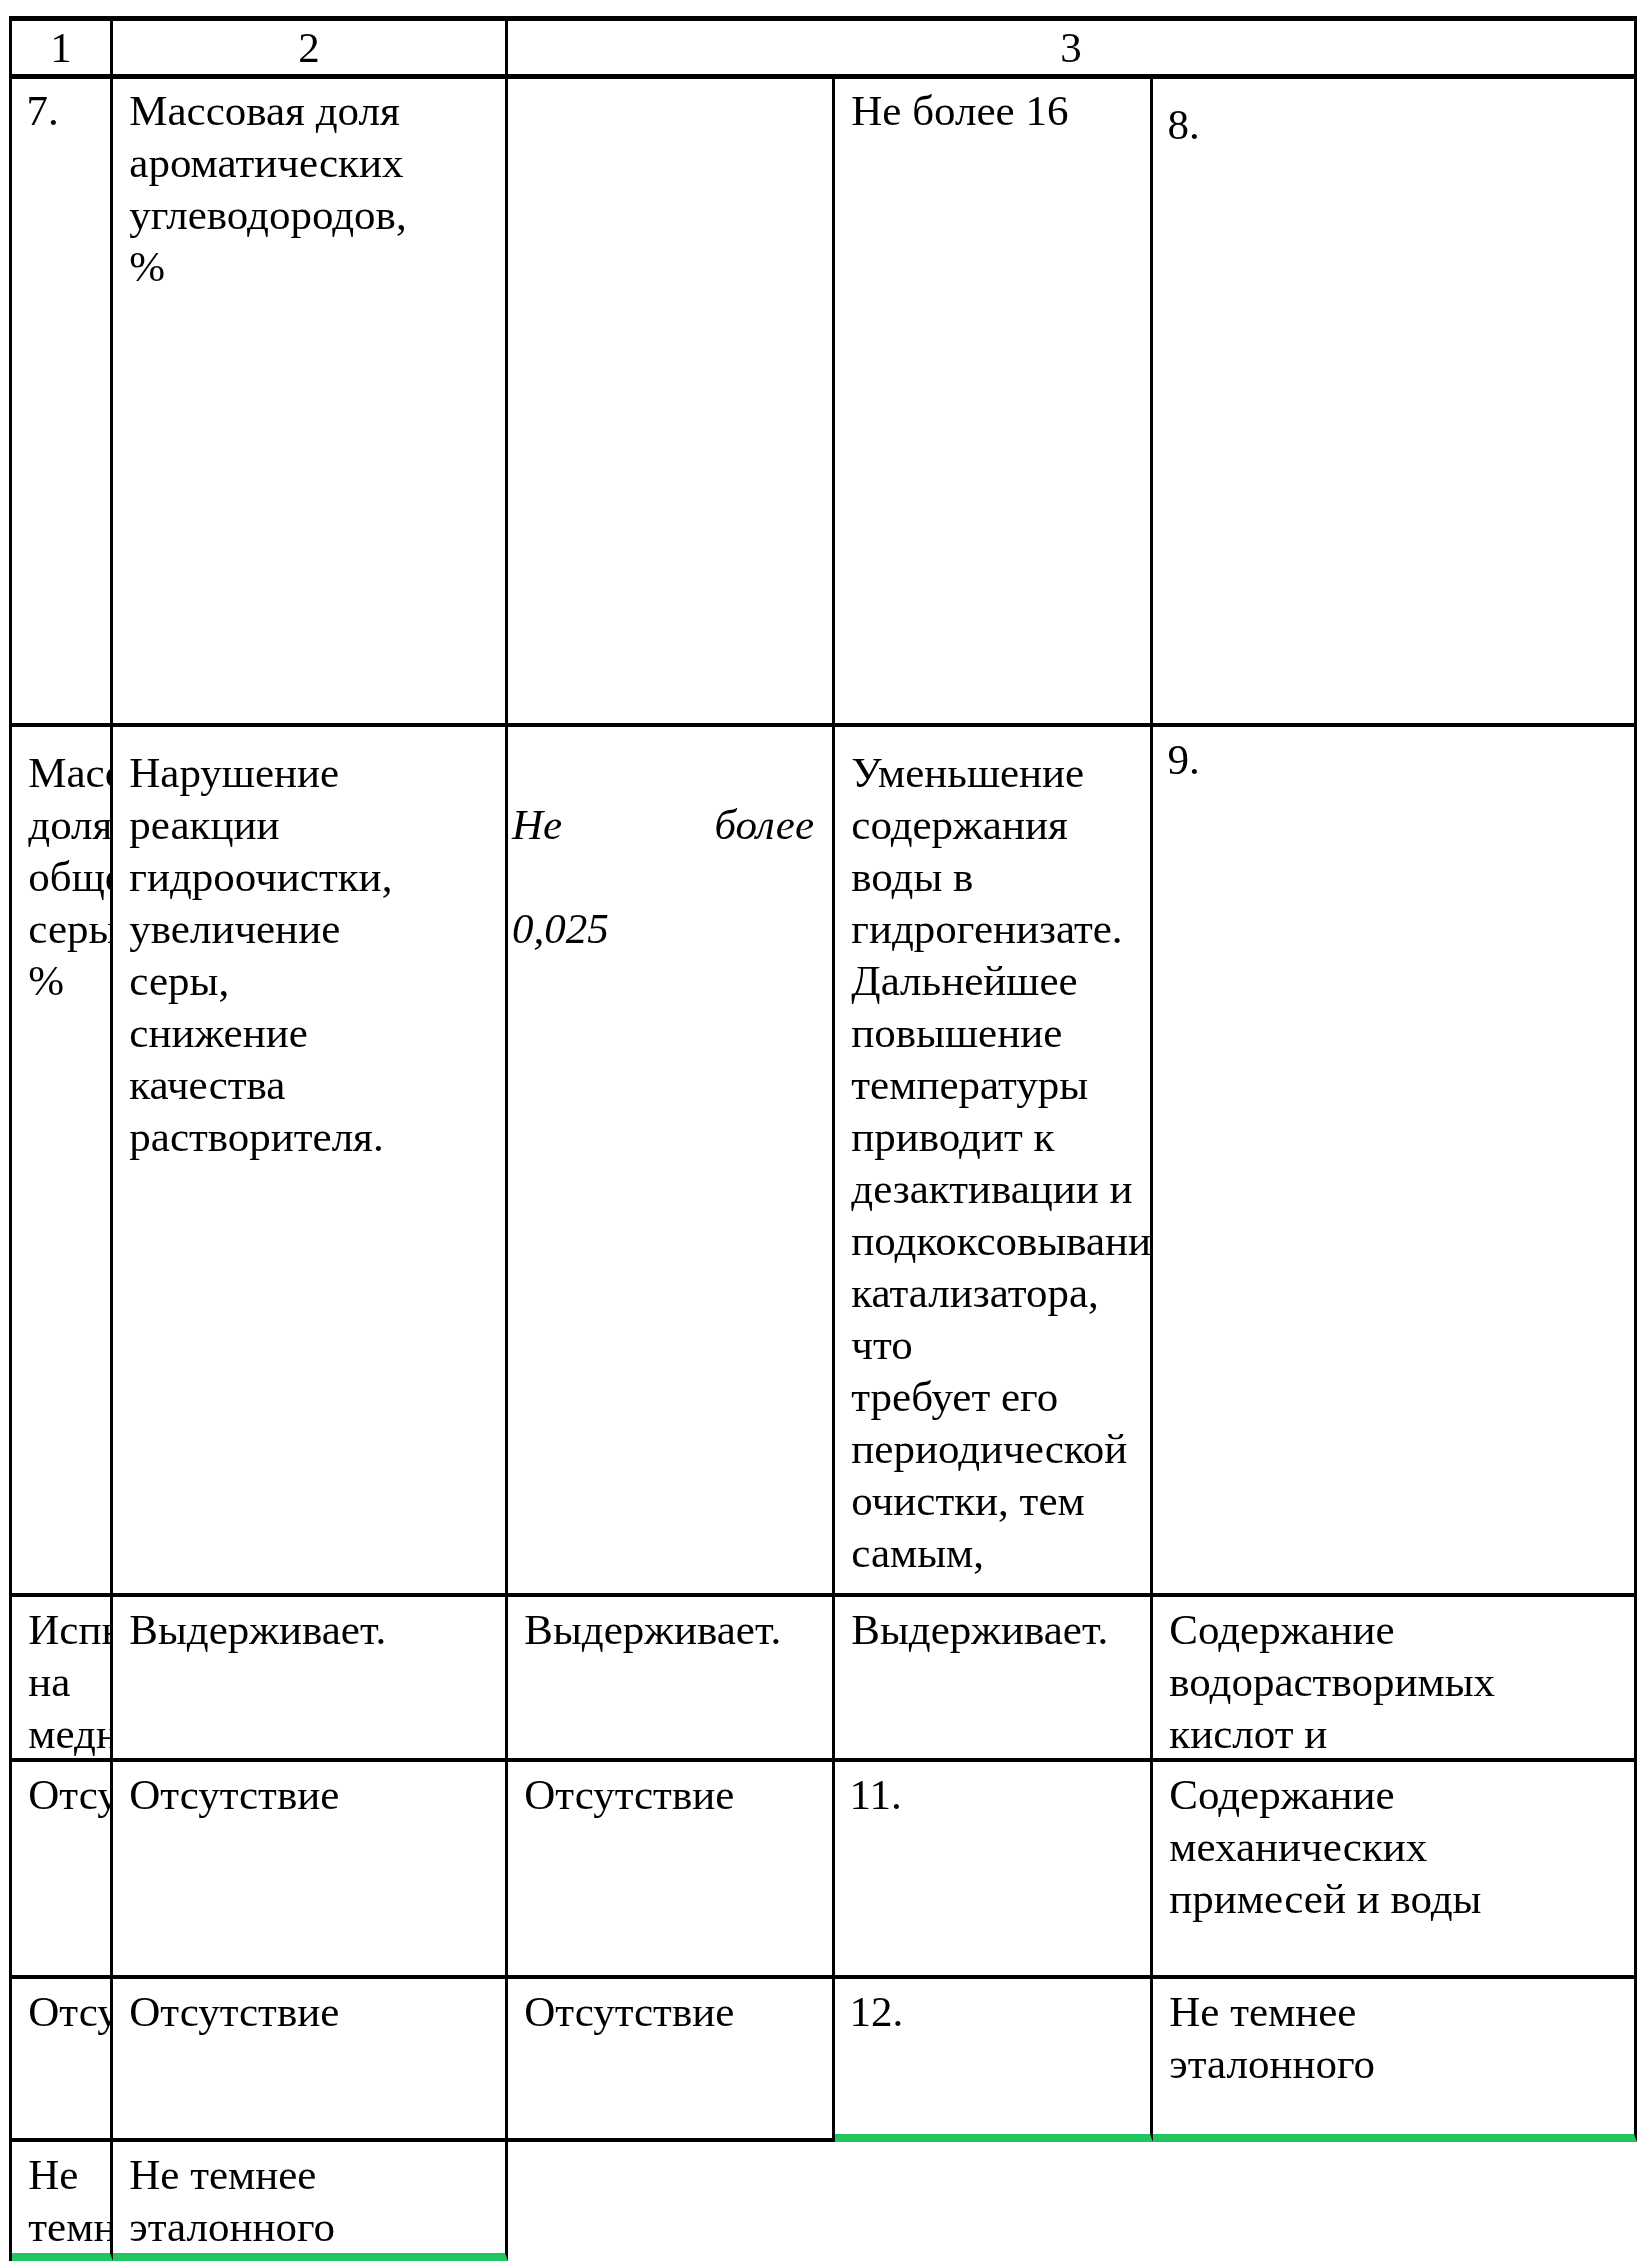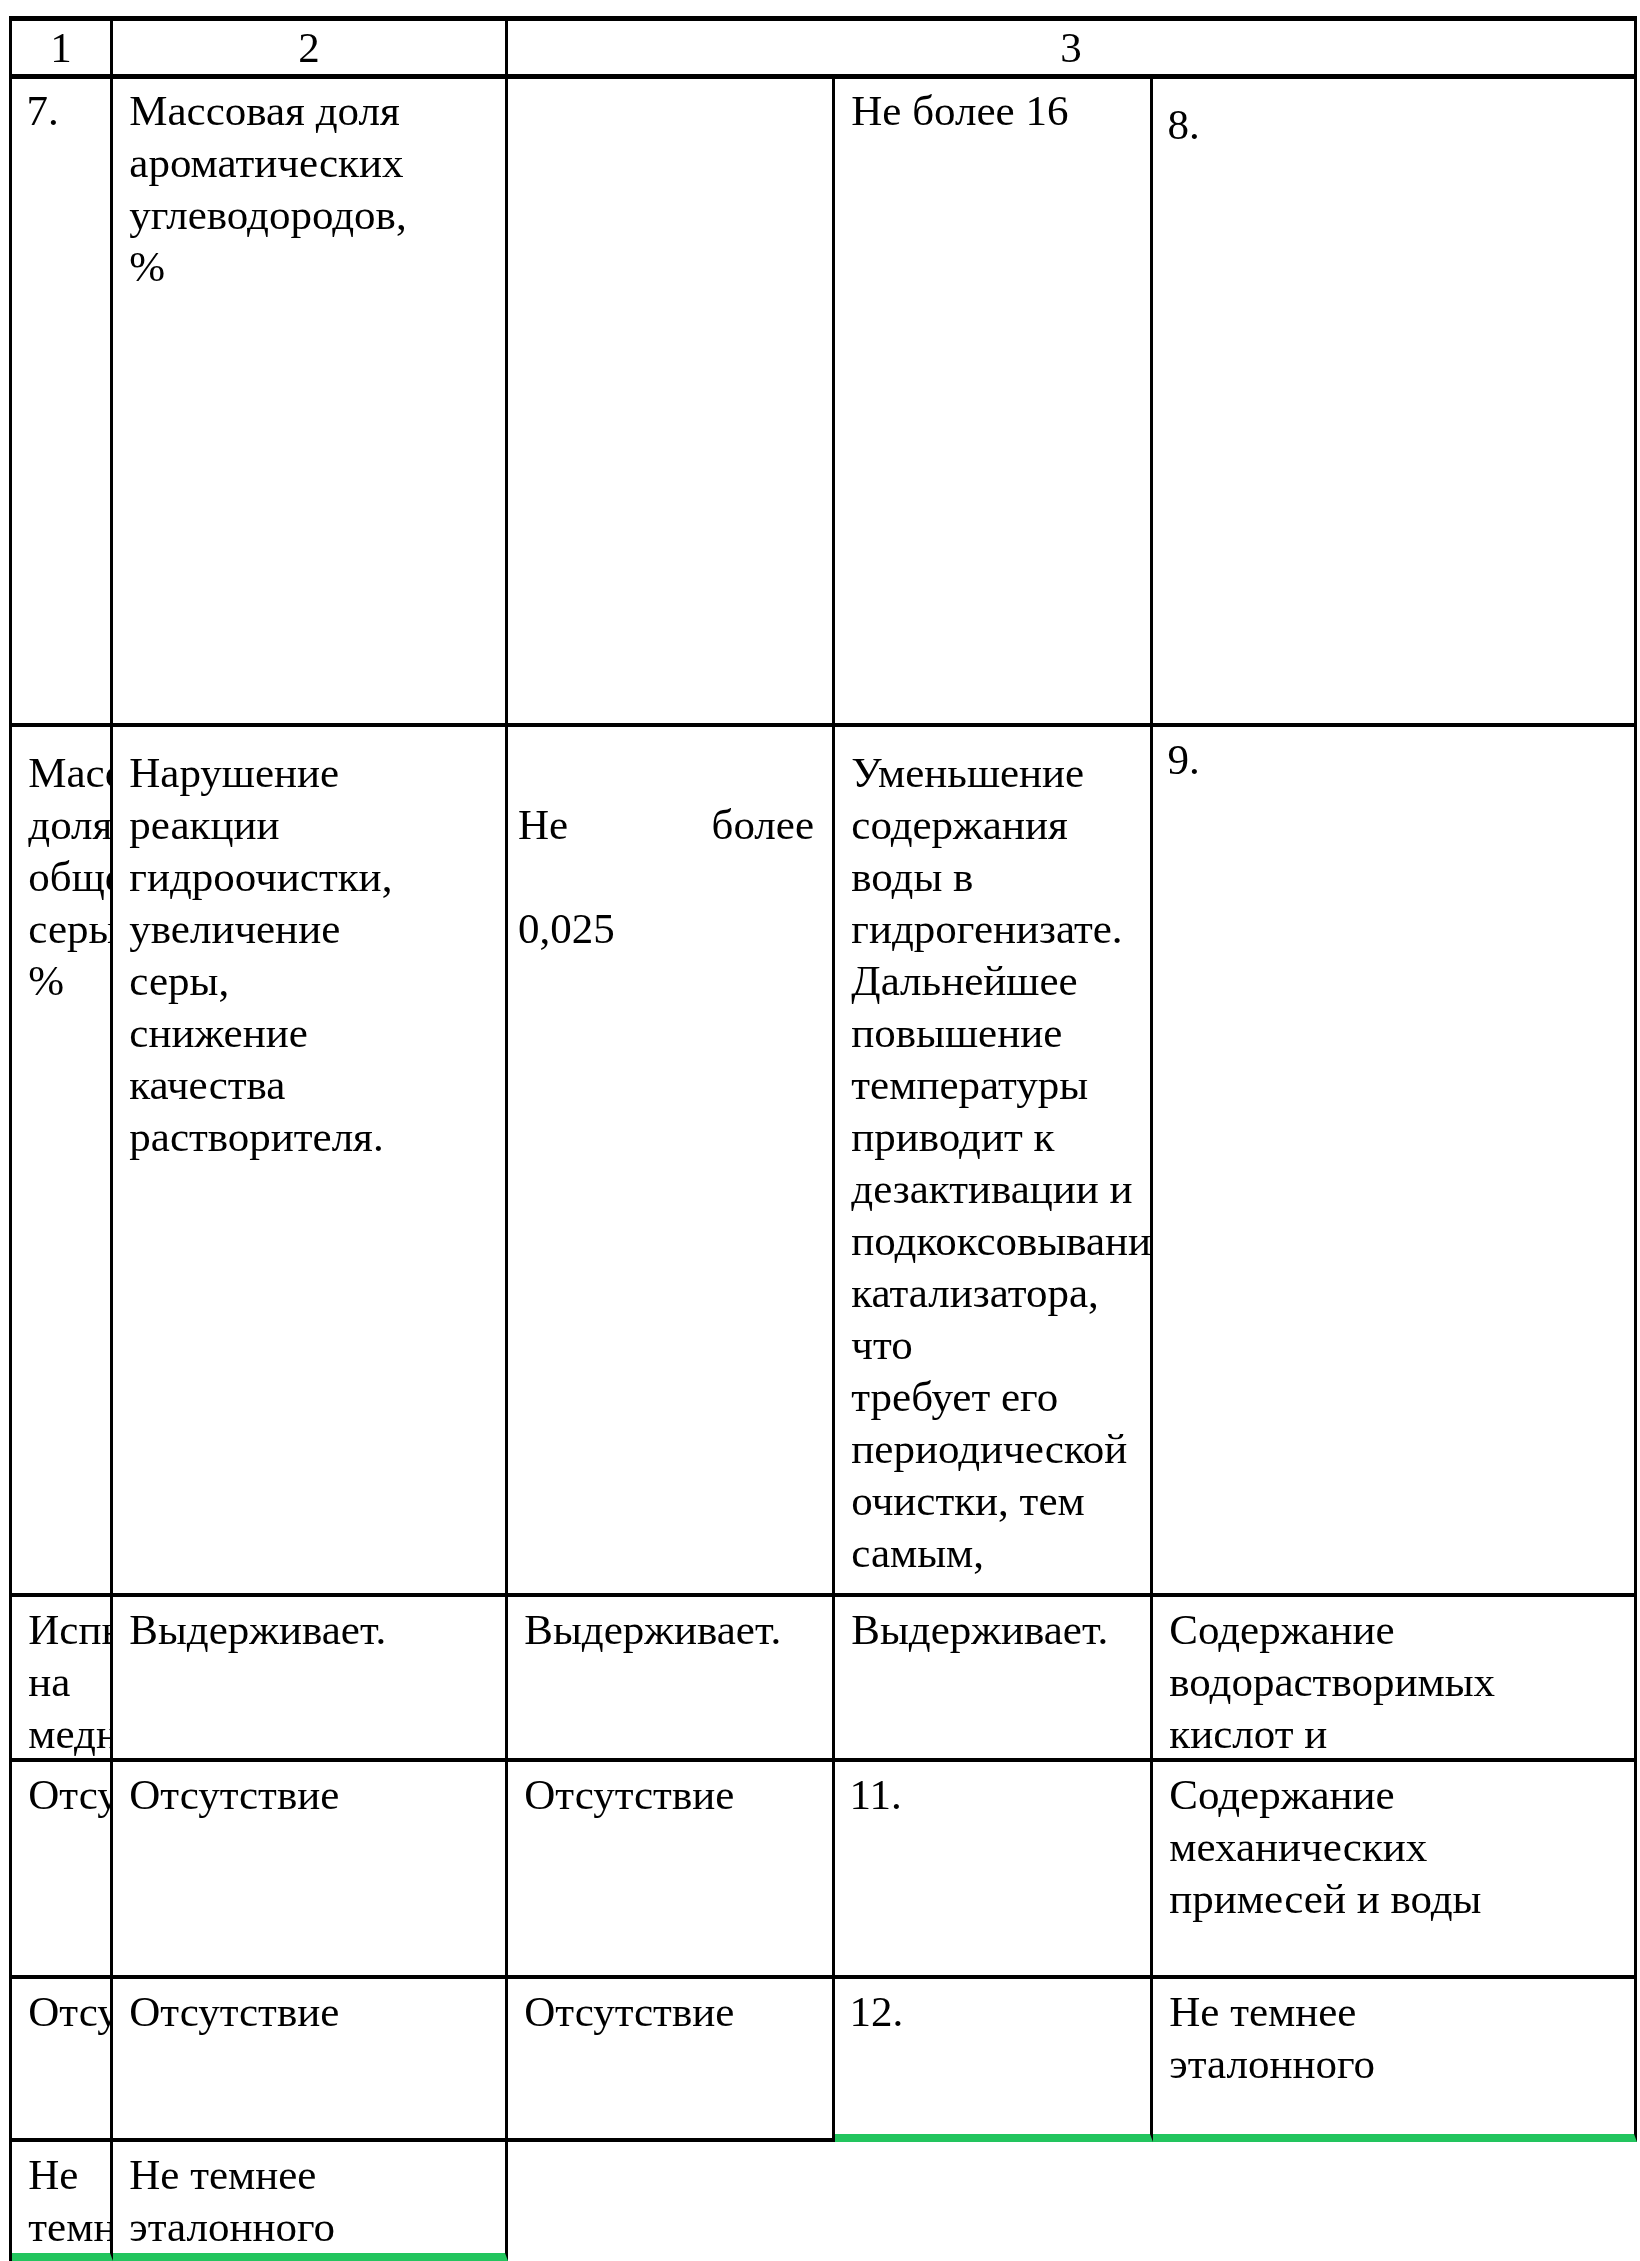--- a/index.html
+++ b/index.html
@@ -47,21 +47,21 @@
 
   .span3 { grid-column: 3 / 6; }
 
   .num { padding-left: 14.5px; }
 
   .r7 { padding-top: 5.4px; }
   .r8 { padding-top: 20px; }
 
   .last { border-bottom: 8px solid #22c55e; }
 
-  .norm4 { padding-left: 10px; padding-right: 18px; }
+  .norm4 { padding-left: 4px; padding-right: 18px; font-style: italic; }
 
   .jline {
     display: flex;
     justify-content: space-between;
   }
 </style>
 </head>
 <body>
 
 <div class="page">

